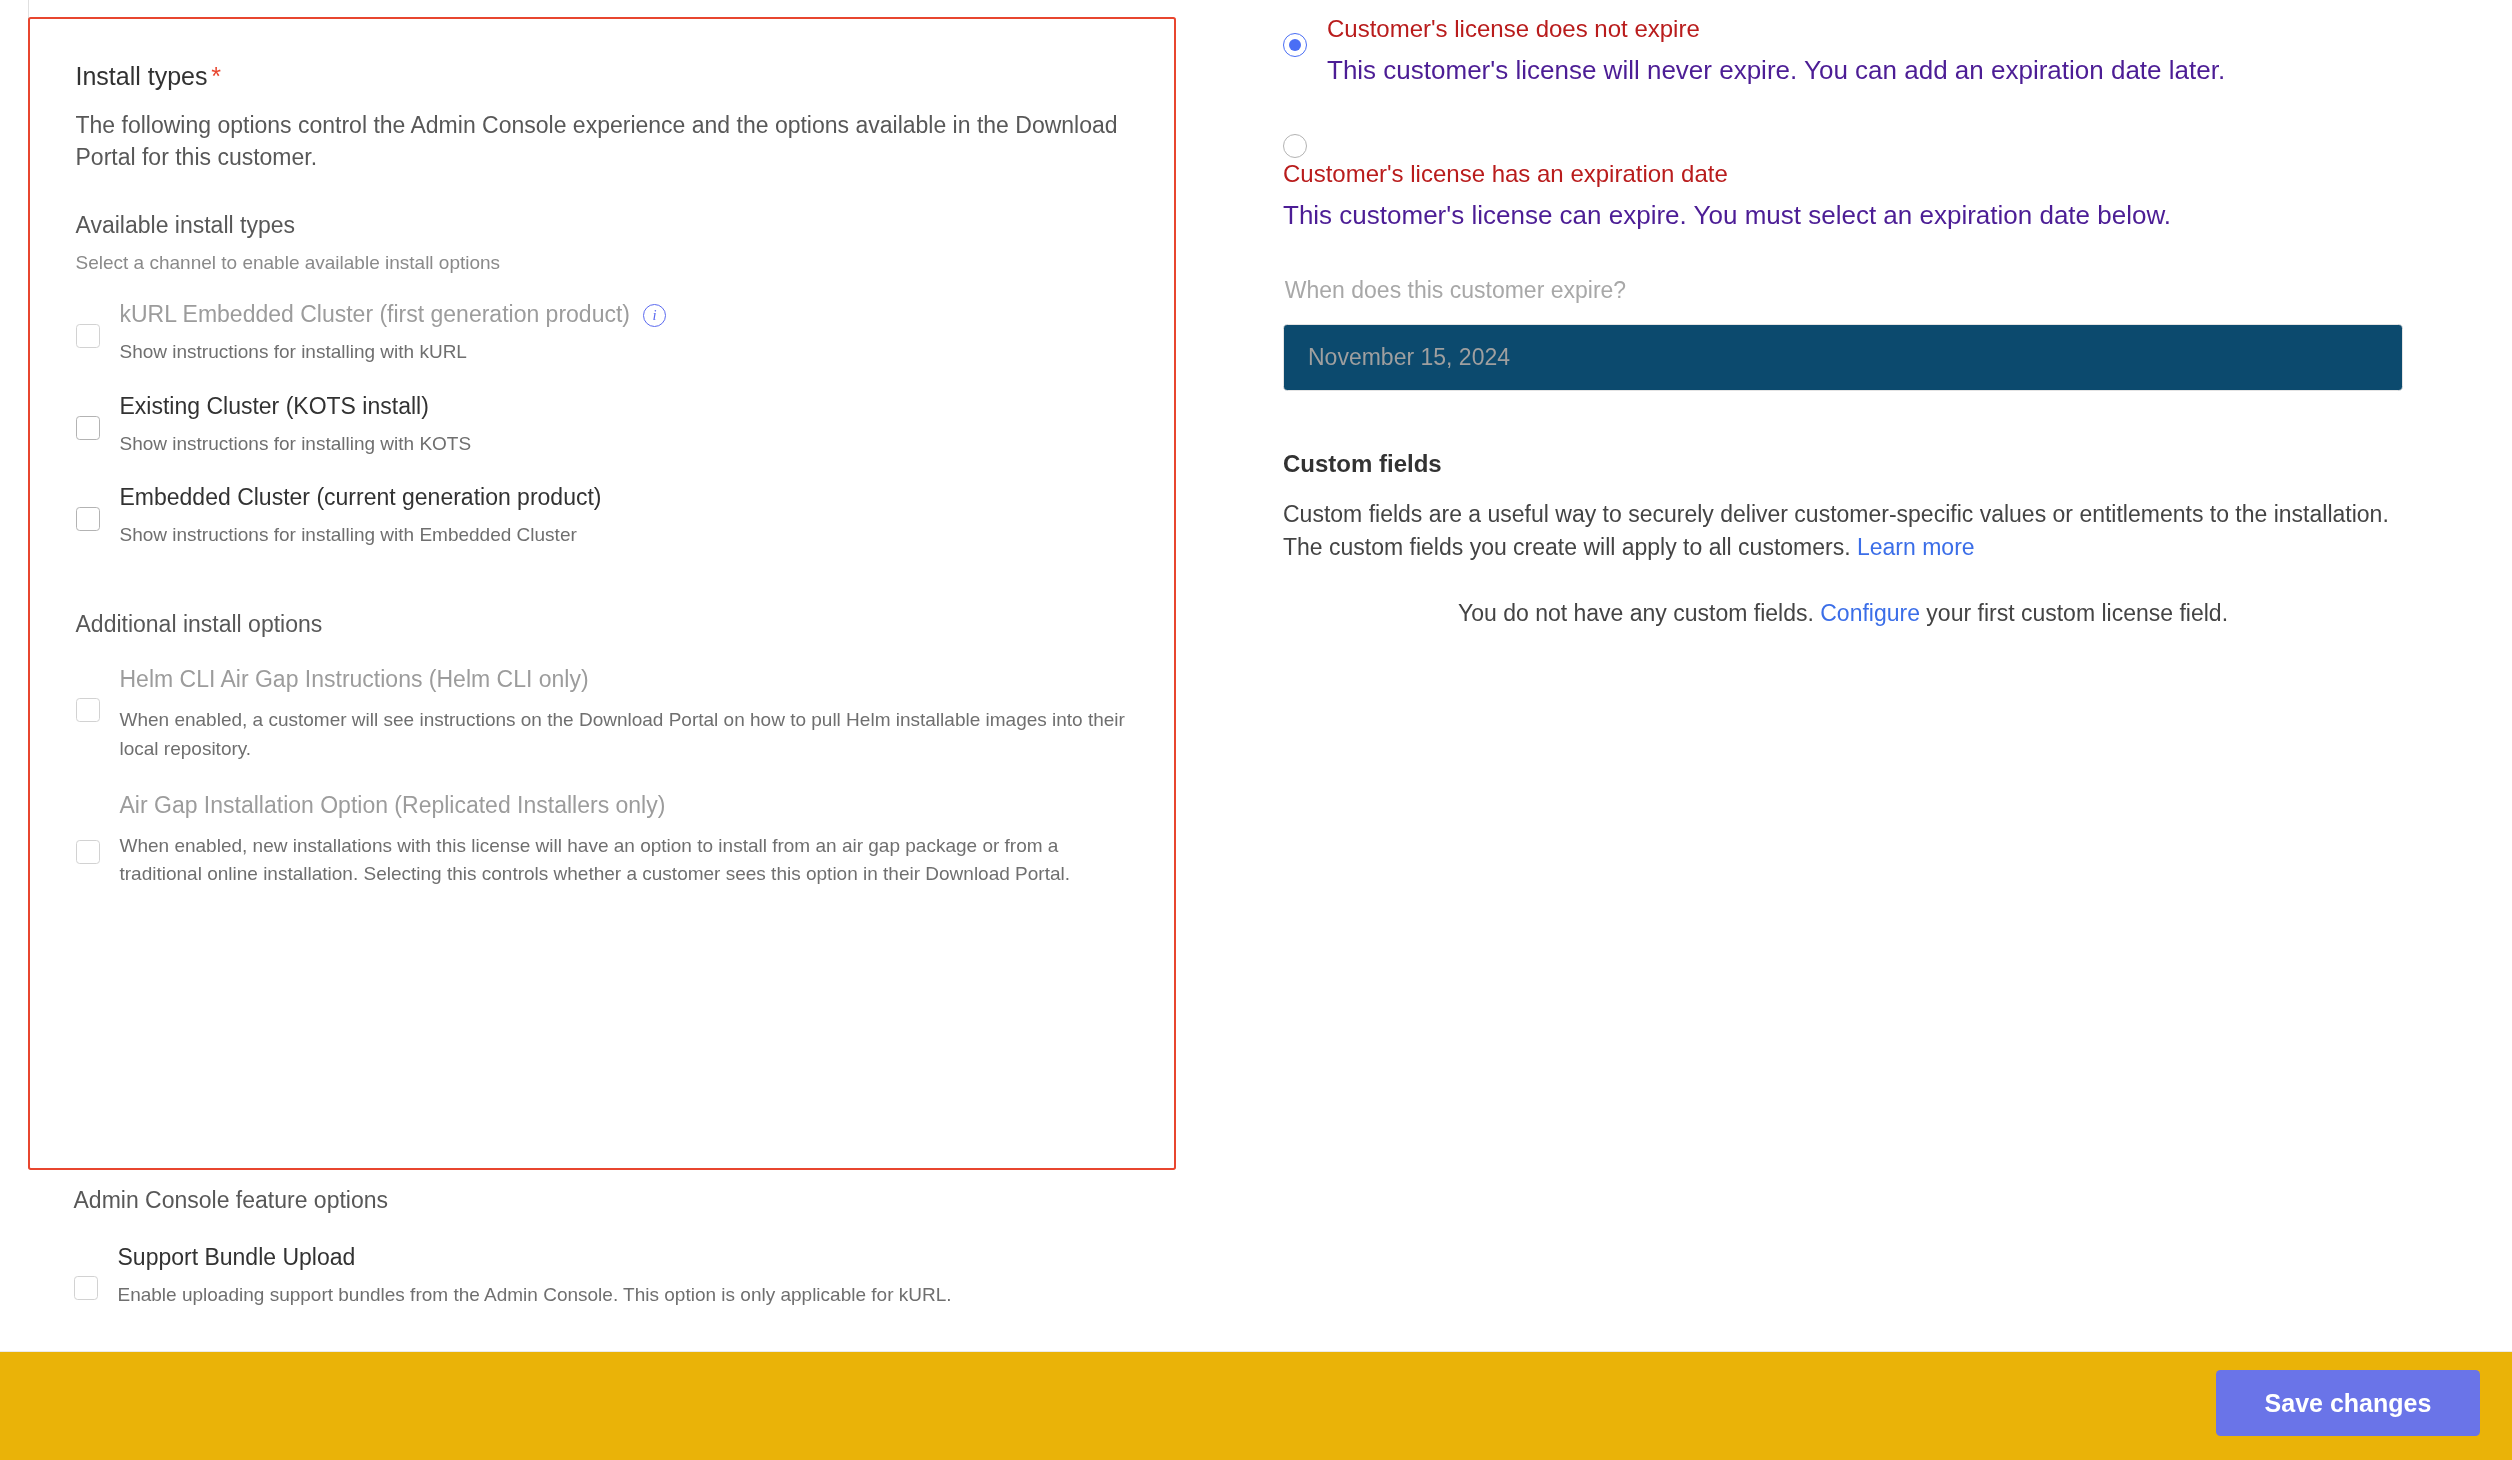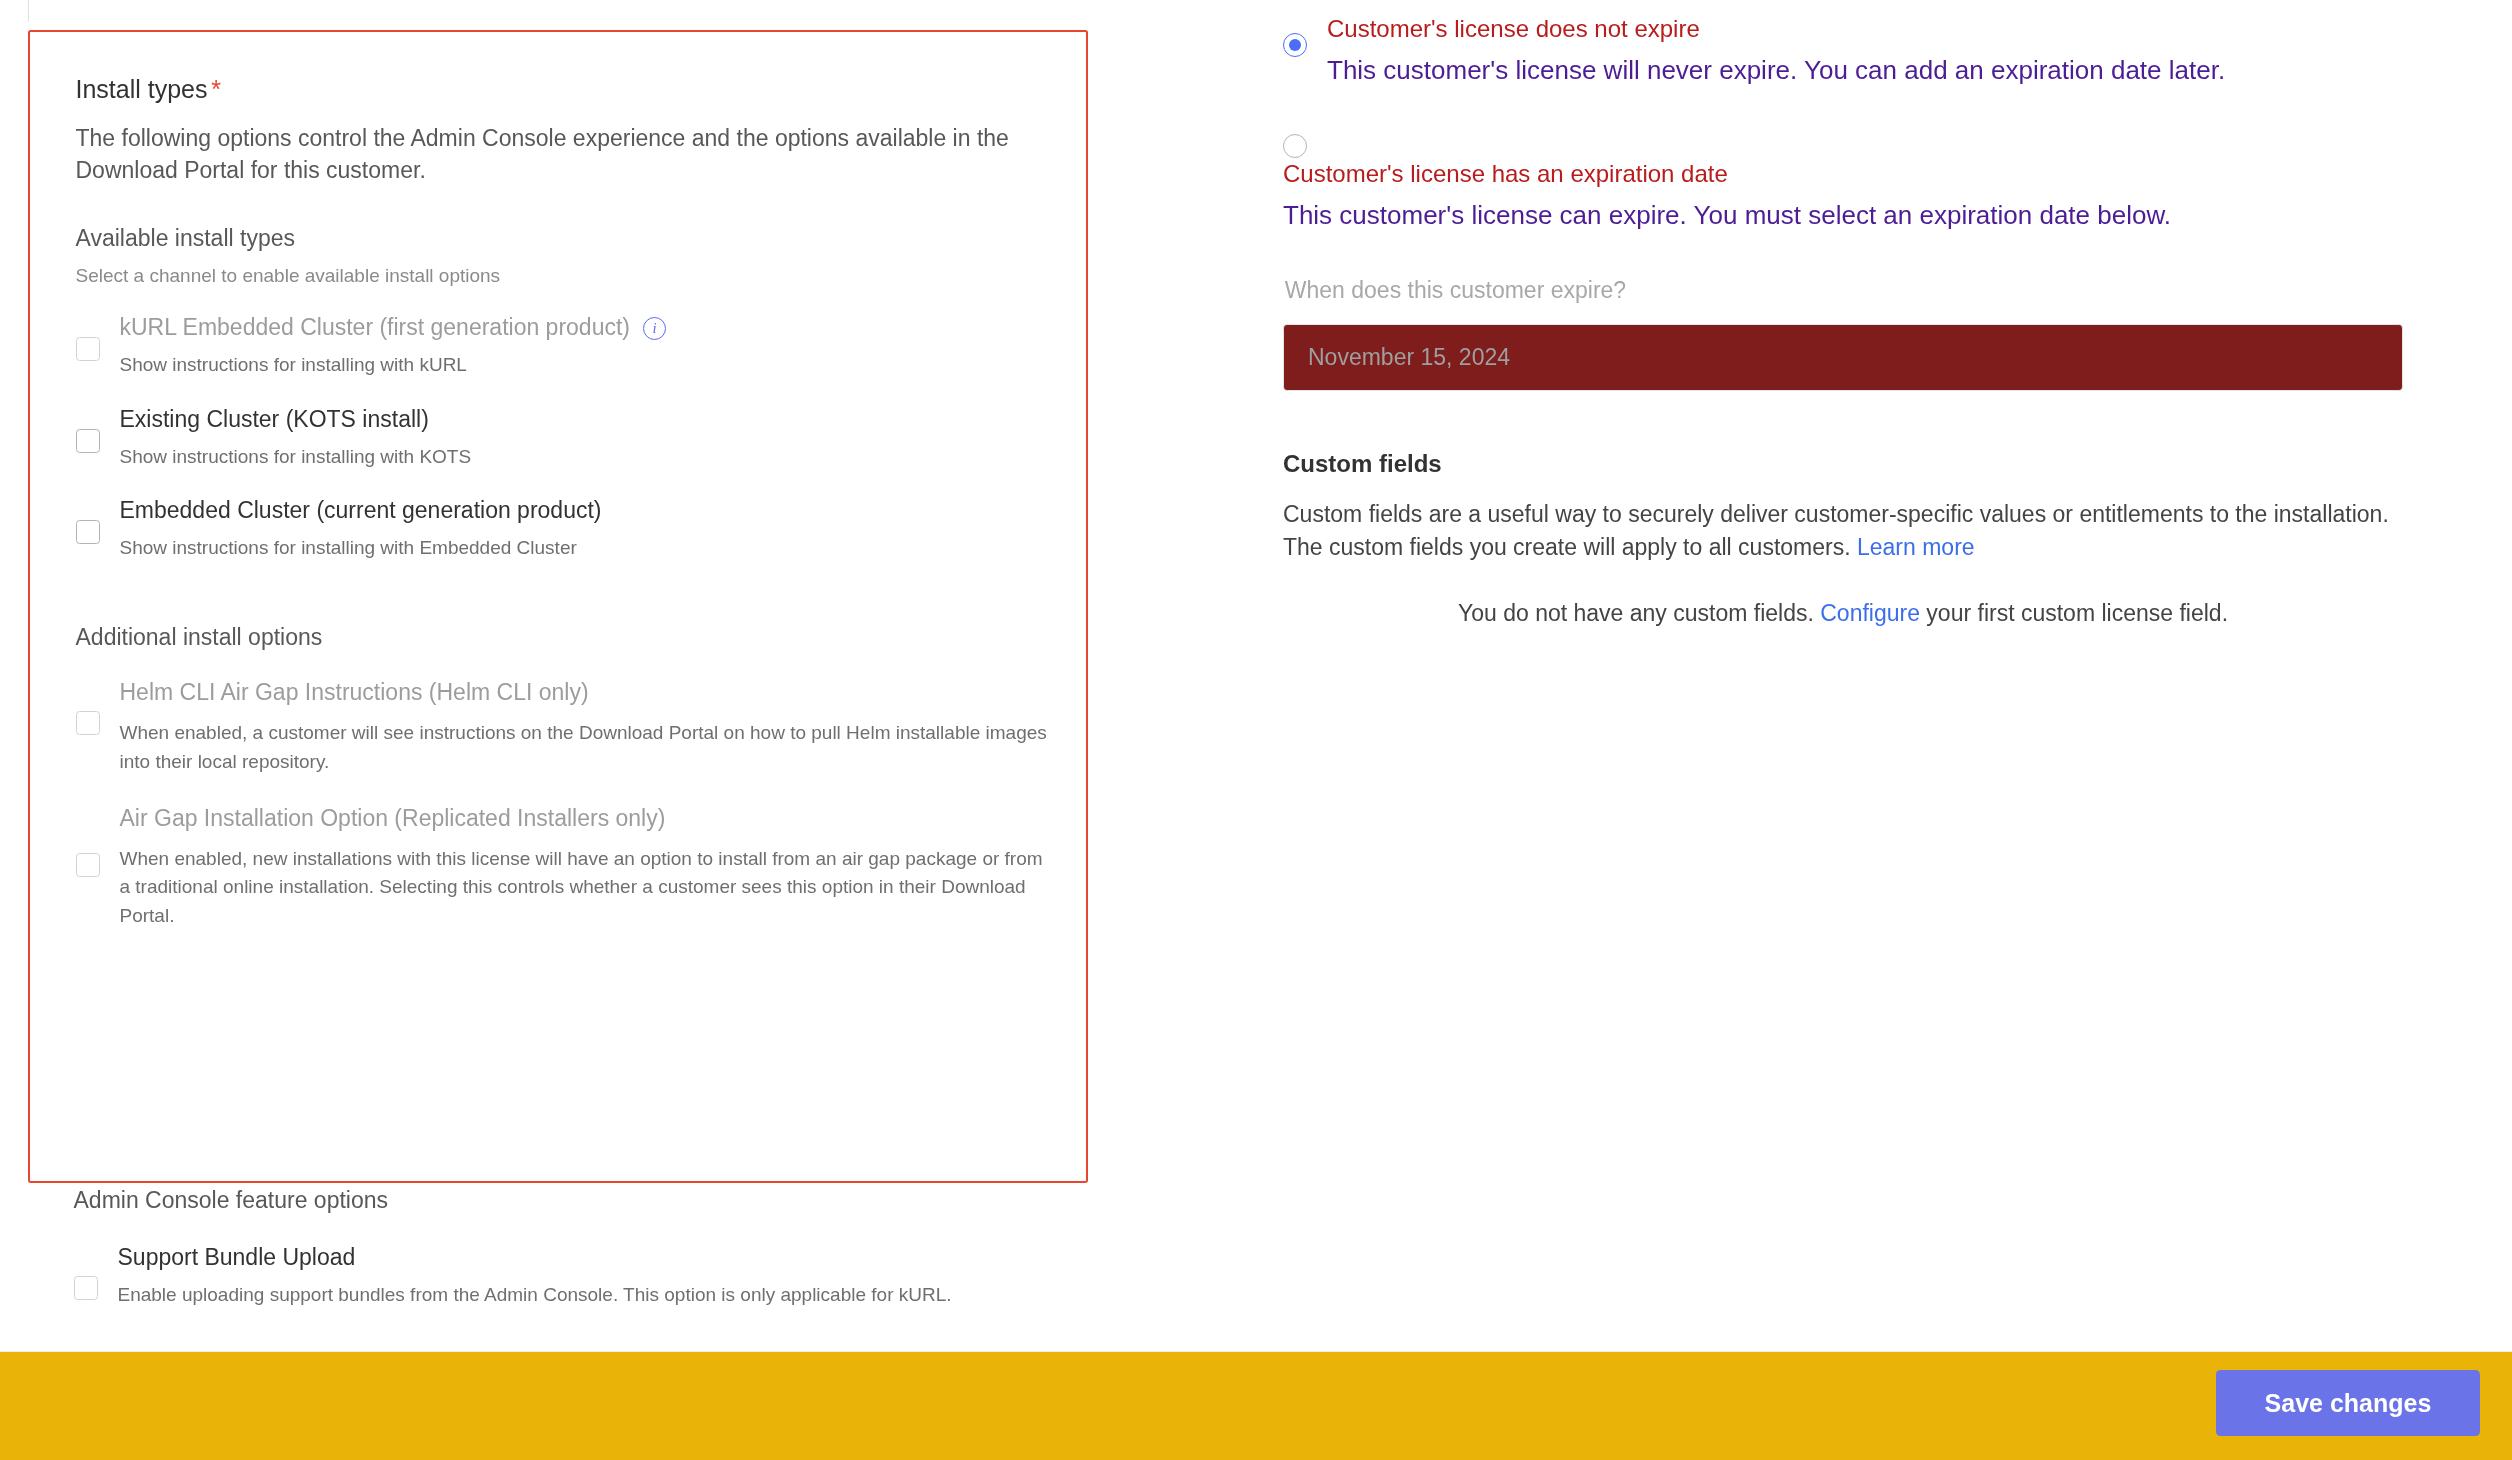--- a/index.html
+++ b/index.html
@@ -32,22 +32,22 @@
     position: absolute;
     left: 27.5px;
     top: 0;
     width: 1.8px;
     height: 22px;
     background: #e0e0e0;
   }
   .install-types-box {
     position: absolute;
     left: 27.5px;
-    top: 30px;
-    width: 1060px;
+    top: 17px;
+    width: 1148px;
     height: 1153px;
     border: 2.7px solid #e8462f;
     border-radius: 2.7px;
     box-sizing: border-box;
     padding: 26px 37px 5px 46px;
   }
   .section-title {
     font-size: 25px;
     color: #323232;
     margin: 16.5px 0 0 0;
@@ -220,21 +220,21 @@
     color: #a8a8a8;
     margin-top: 46px;
     margin-left: 1.8px;
   }
   .date-input {
     margin-top: 20px;
     width: 1120px;
     height: 67px;
     border: 1.8px solid #e4e4e4;
     border-radius: 4.6px;
-    background: #7f1d1d;
+    background: #0c4a6e;
     display: flex;
     align-items: center;
     padding-left: 24px;
     box-sizing: border-box;
     font-size: 23px;
     color: #9f9f9f;
   }
   .custom-fields-title {
     font-size: 24px;
     color: #323232;

